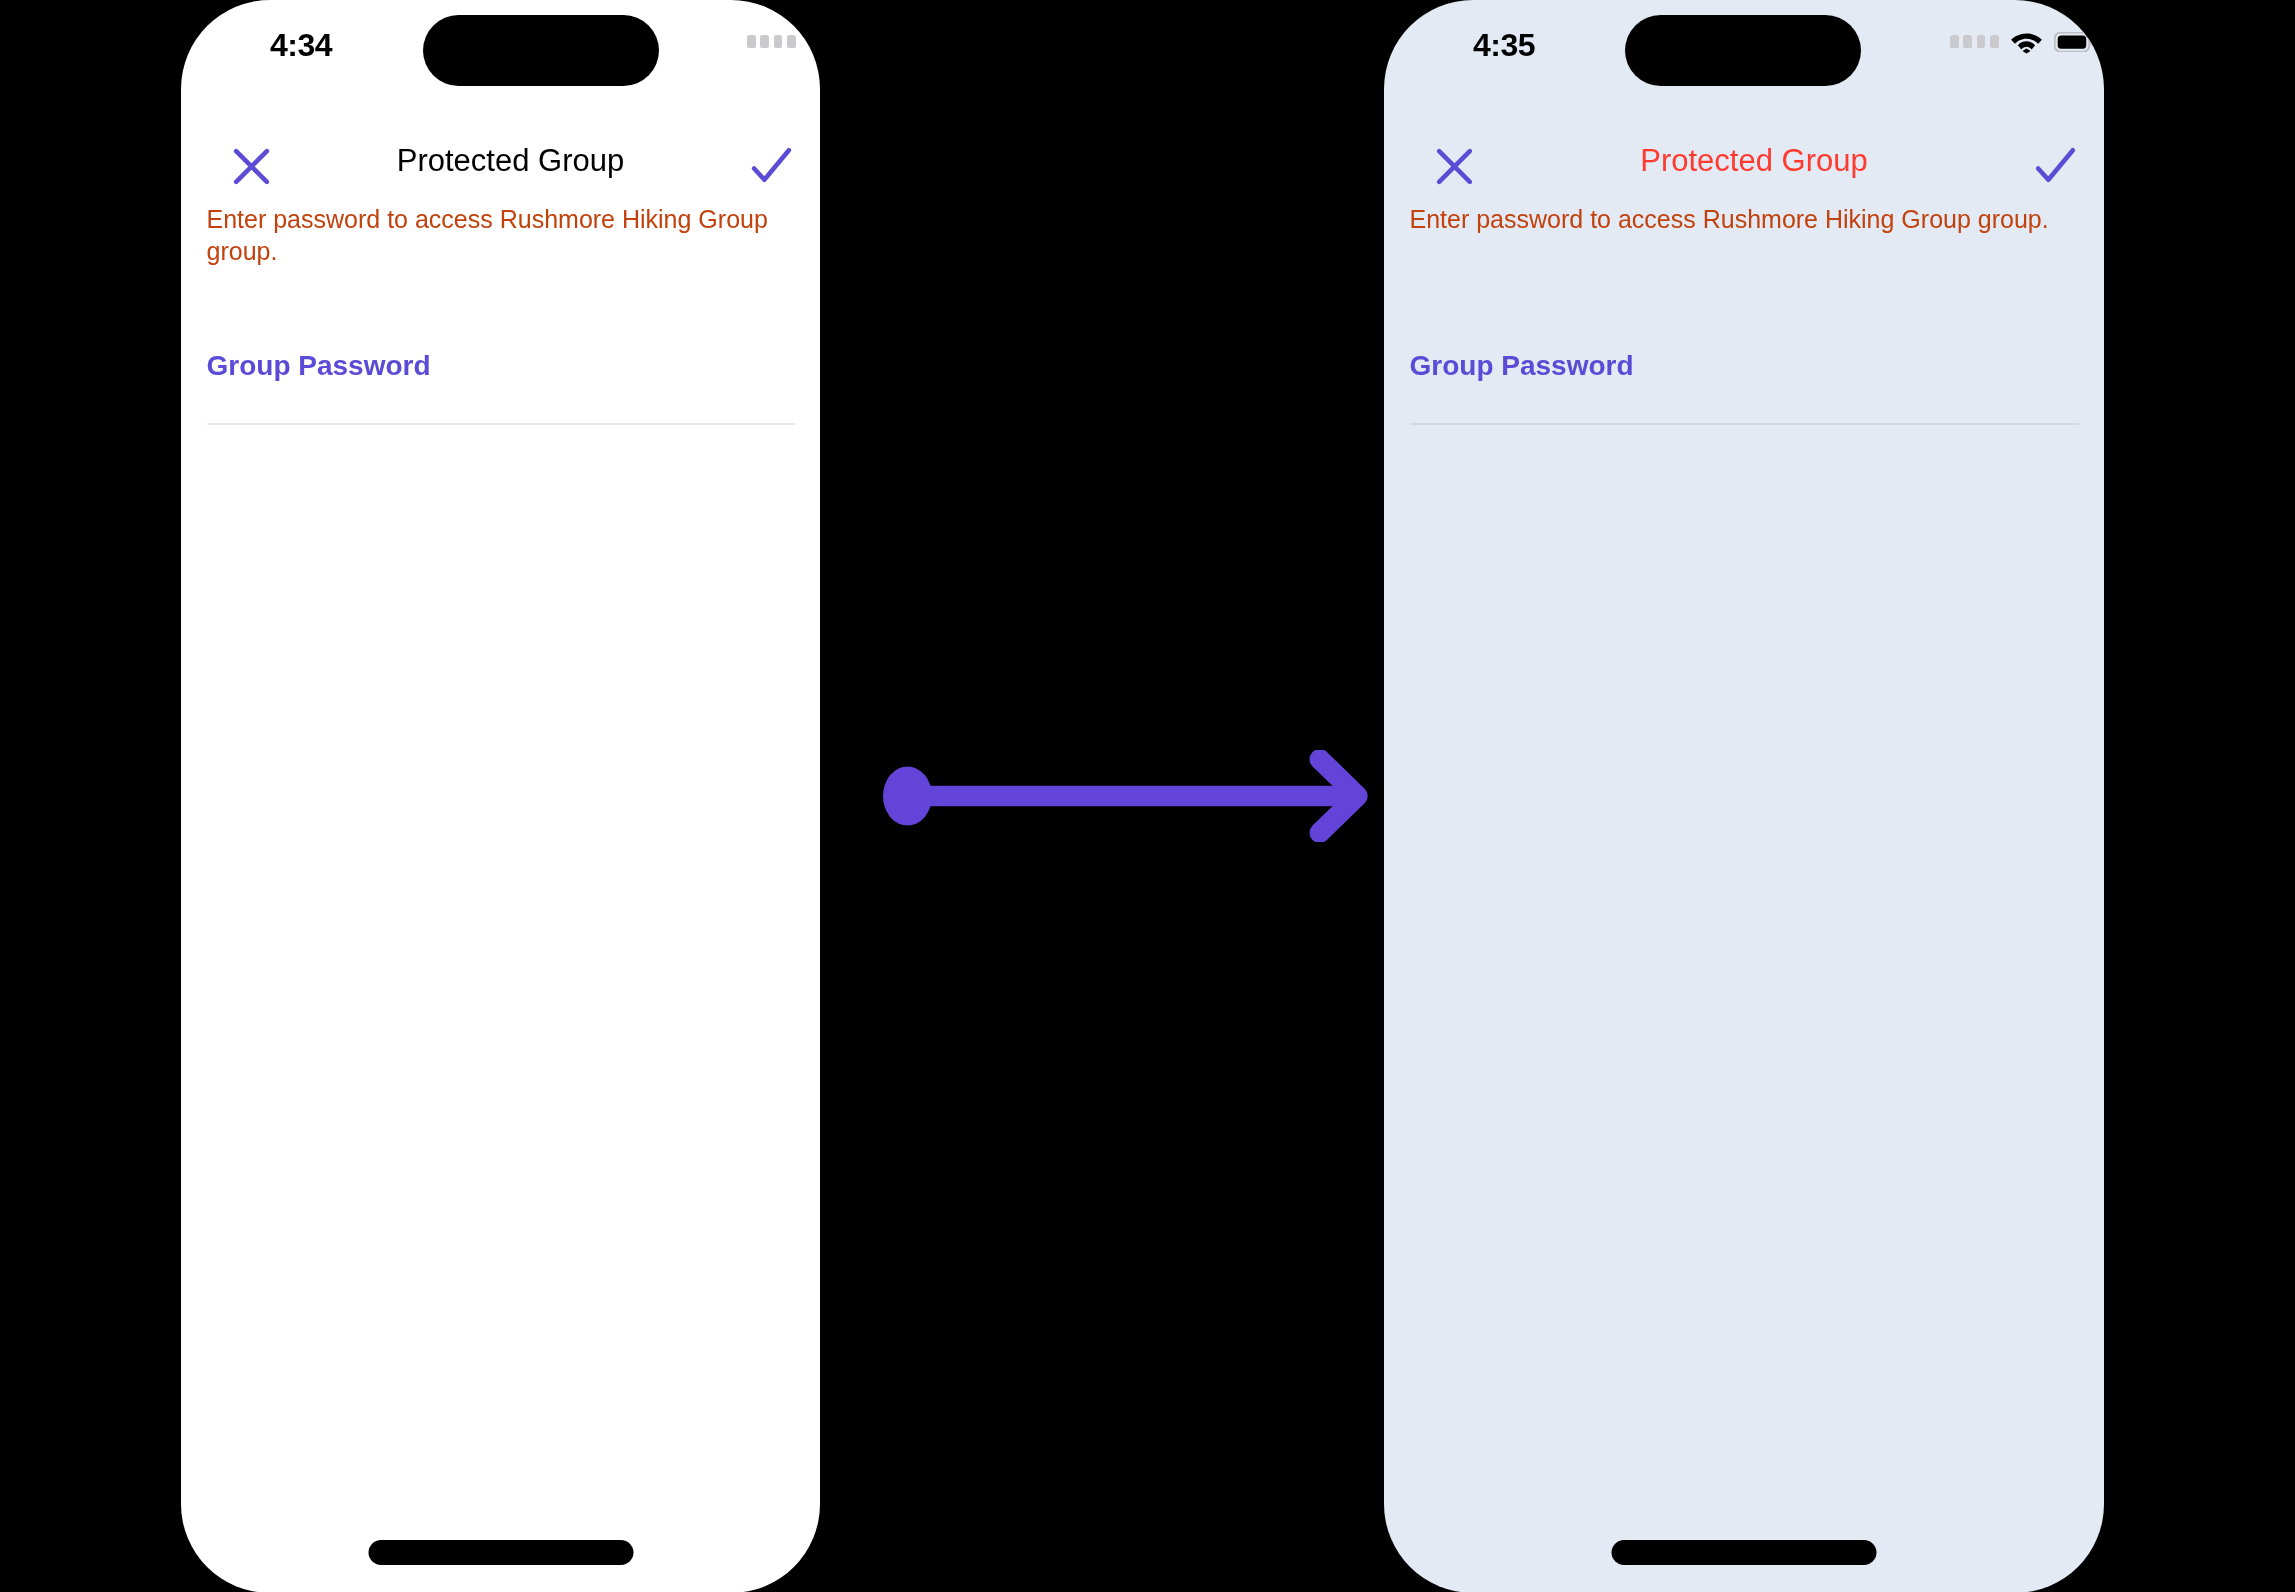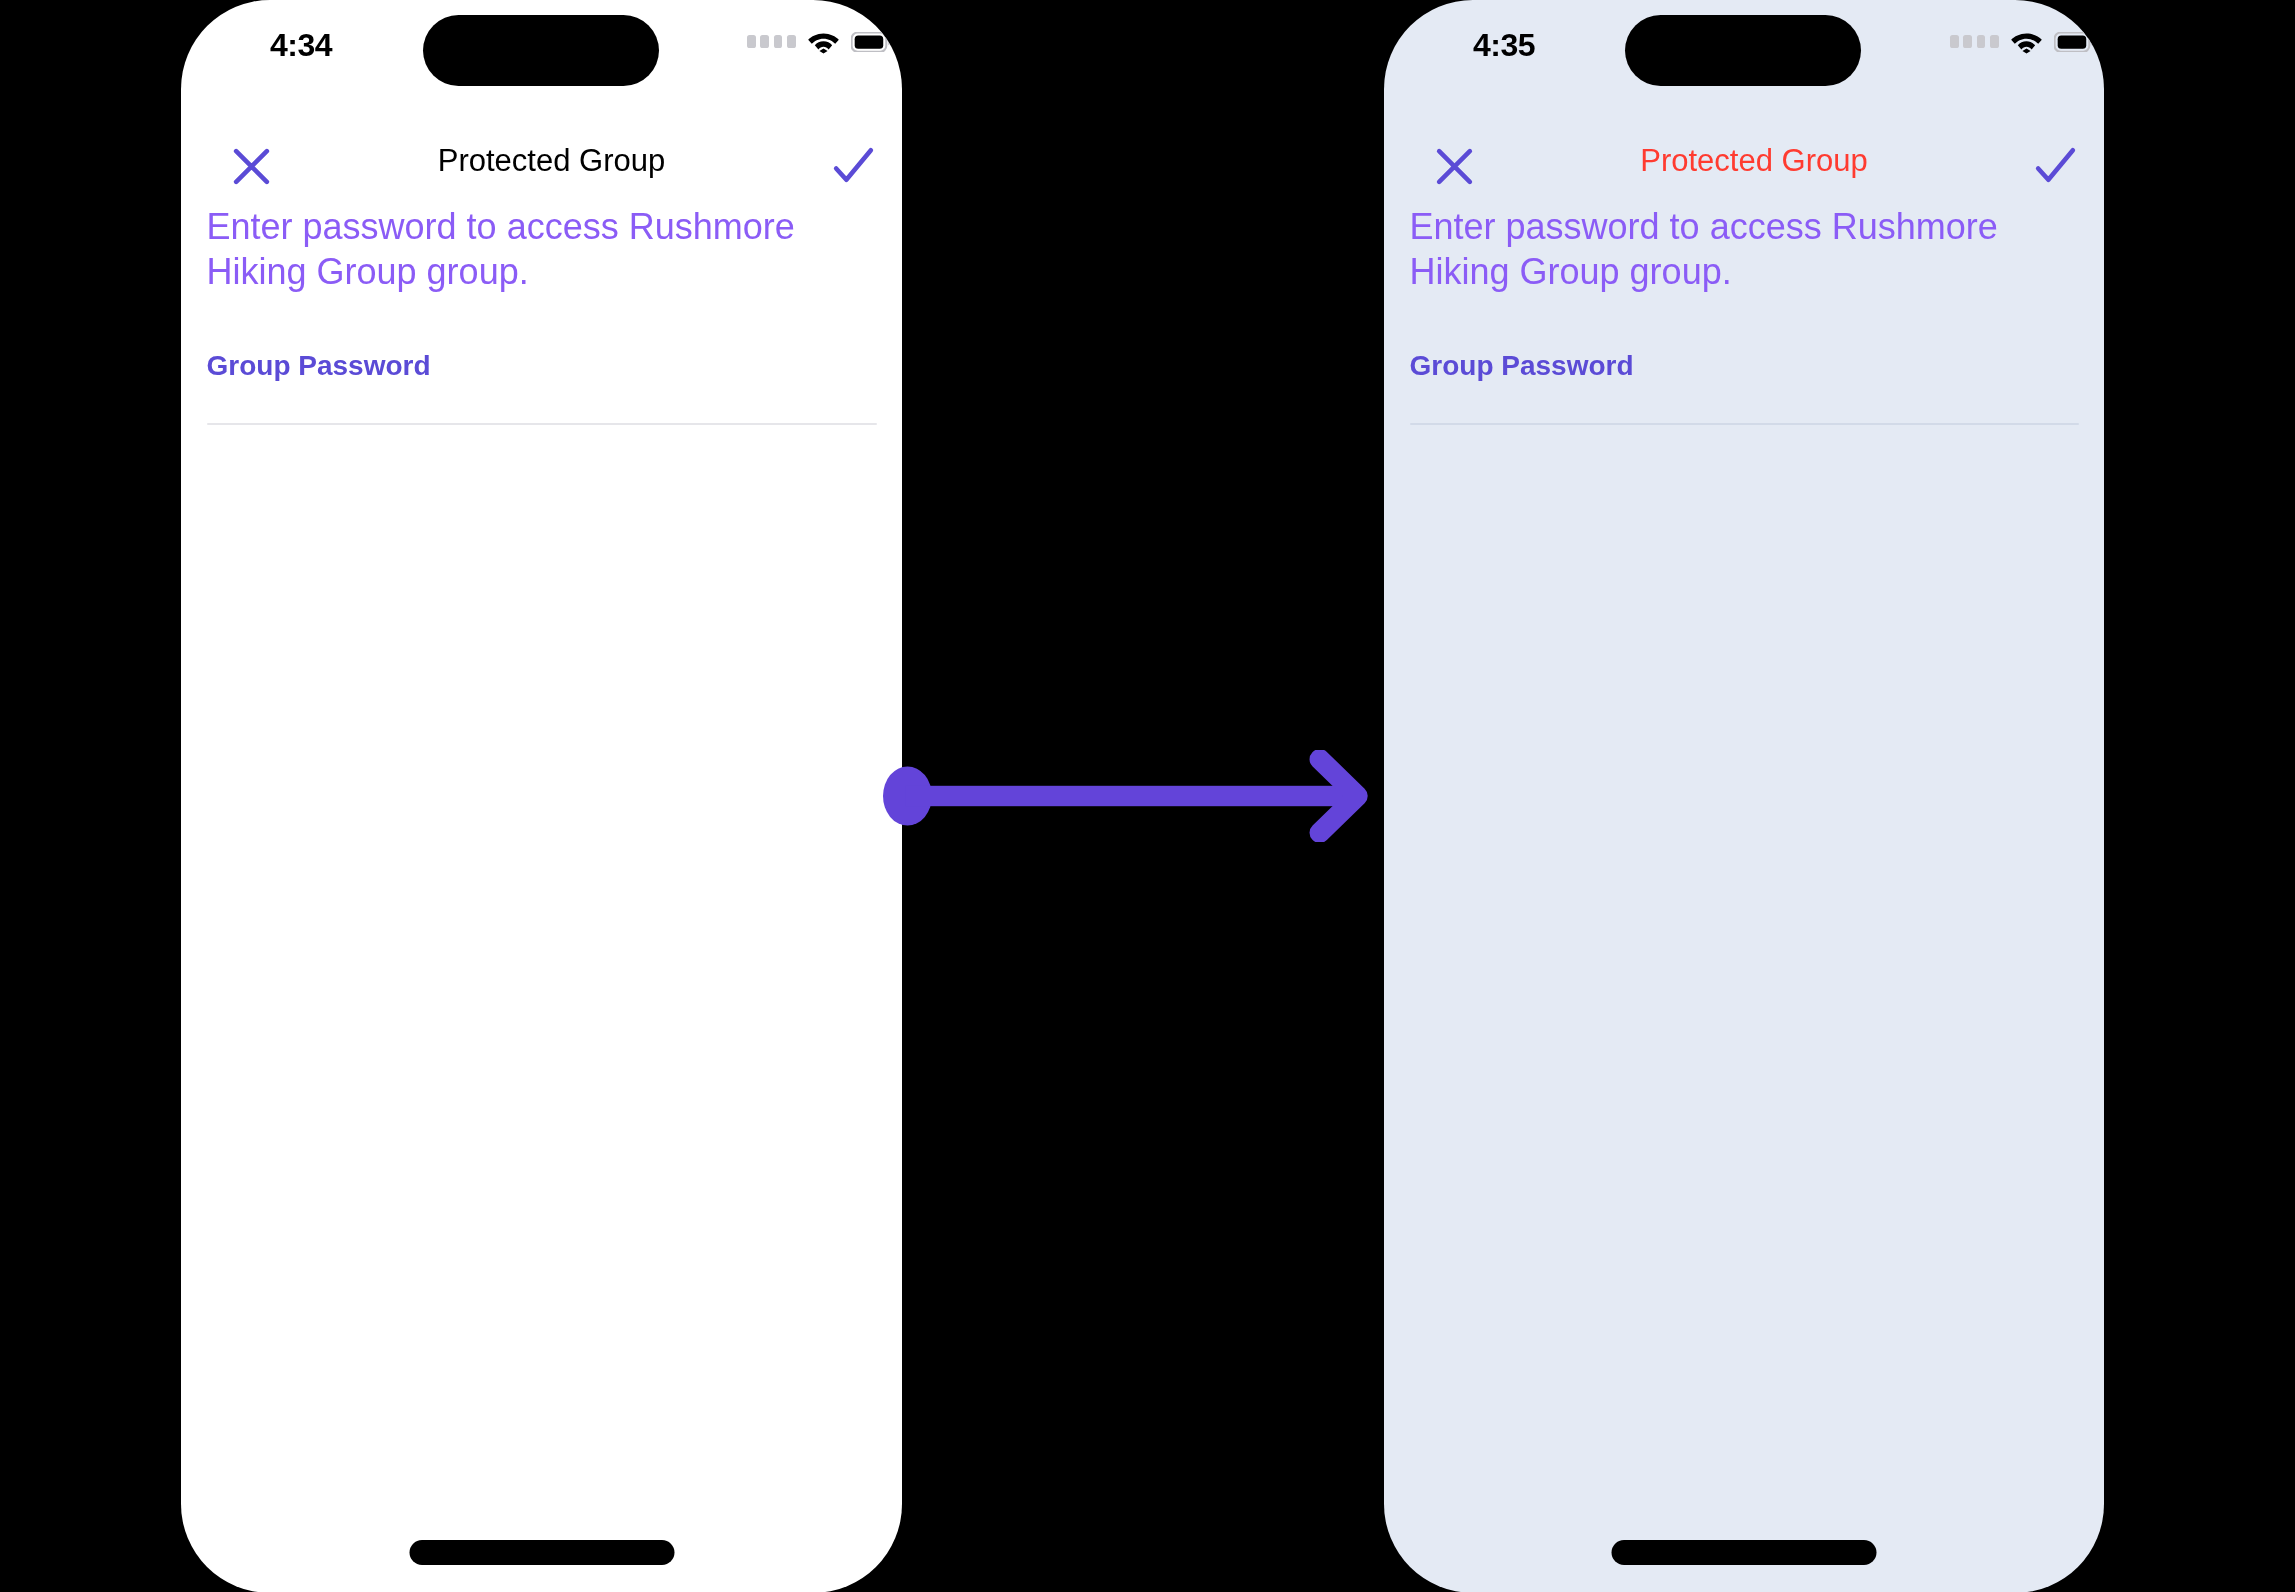--- a/index.html
+++ b/index.html
@@ -18,22 +18,23 @@
   
   .phone {
     position: absolute;
     top: 0;
     height: 1593px;
     border-radius: 89px;
     overflow: hidden;
   }
   .phone-left {
     left: 181px;
-    width: 721px;
+    width: 617px;
     background: #FFFFFF;
+    padding-left: 22px;
   }
   .phone-right {
     left: 1384px;
     width: 720px;
     background: #E4EAF4;
   }
 
   
   .status-bar {
     position: absolute;
@@ -123,23 +124,23 @@
     position: absolute;
     top: 204px;
     left: 0;
     right: 0;
   }
   .desc {
     position: absolute;
     top: 0;
     left: 25.5px;
     right: 25.5px;
-    font-size: 36px;
+    font-size: 25px;
     line-height: 1.26;
-    color: #8b5cf6;
+    color: #c2410c;
   }
   .field-wrap {
     position: absolute;
     top: 148px;
     left: 25.5px;
     right: 25.5px;
   }
   .field-label {
     font-size: 28px;
     color: #5B4BD6;

